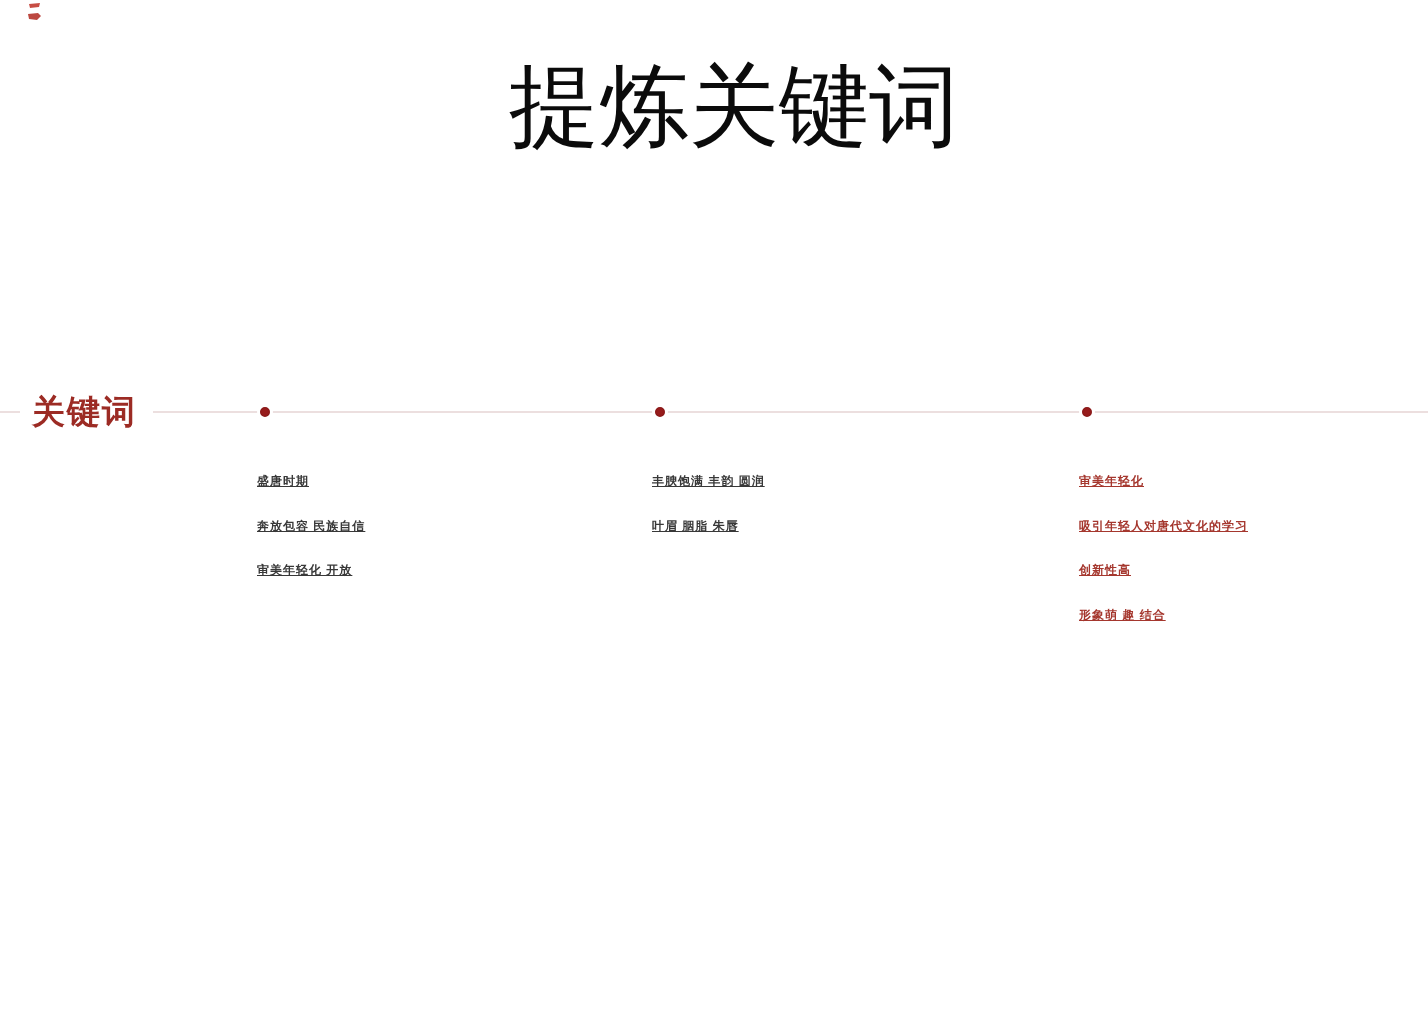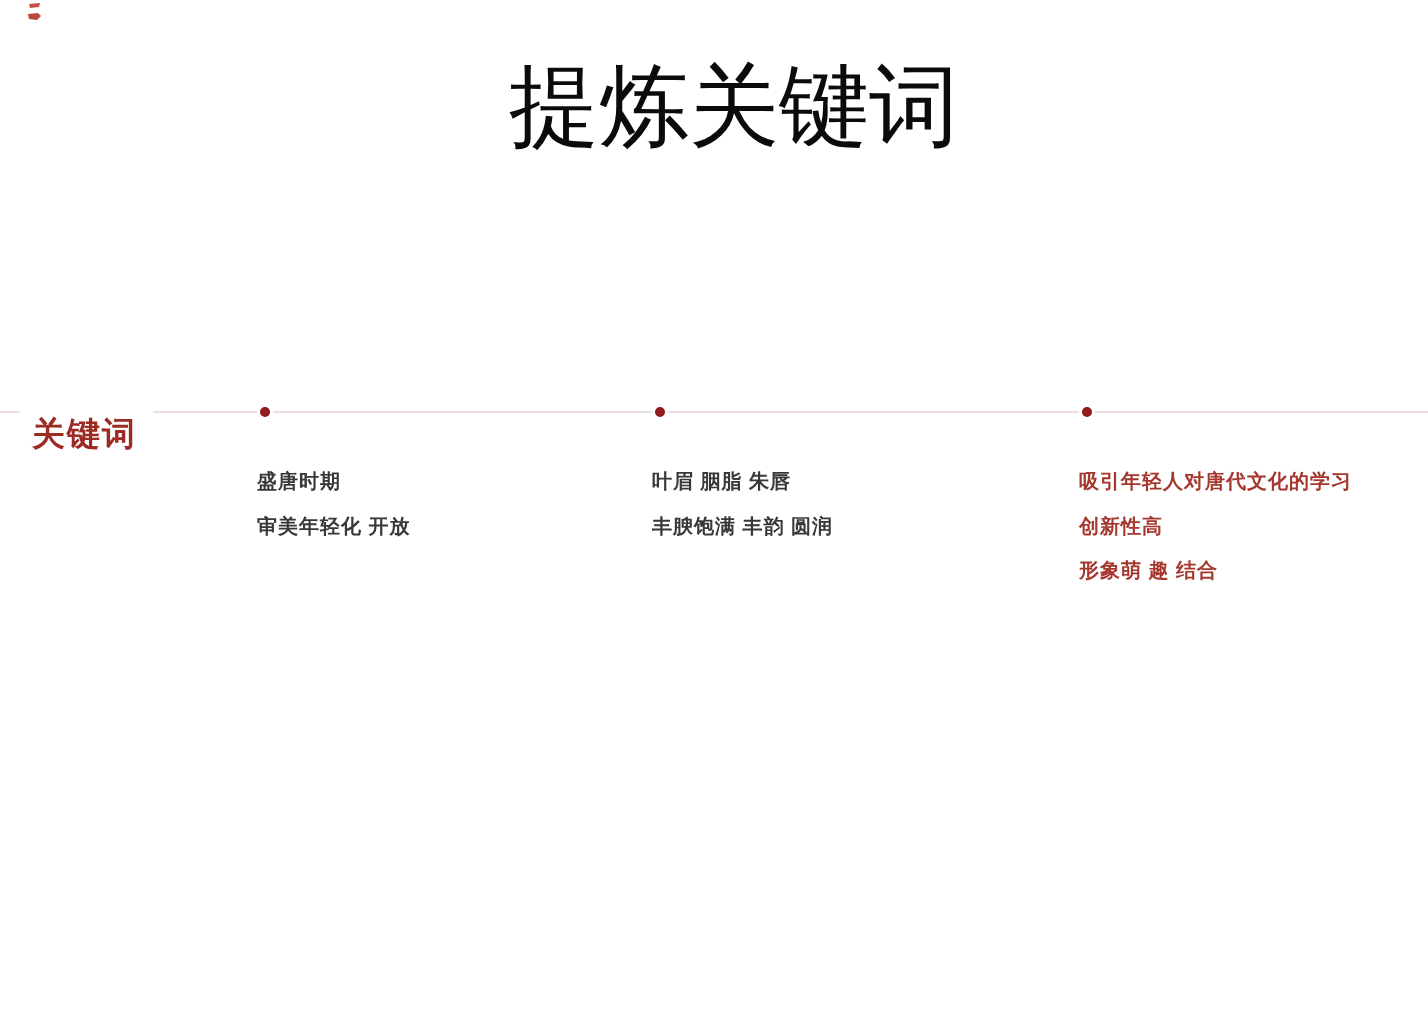--- a/index.html
+++ b/index.html
@@ -48,21 +48,21 @@
     position: absolute;
     left: 0;
     top: 411px;
     width: 20px;
     height: 2px;
     background: #ecdfdf;
   }
   .tl-label {
     position: absolute;
     left: 32px;
-    top: 416px;
+    top: 394px;
     font-size: 33px;
     line-height: 36px;
     font-weight: 700;
     letter-spacing: 2px;
     color: #9c2b24;
   }
   .tl-line-main {
     position: absolute;
     left: 153px;
     top: 411px;
@@ -81,25 +81,26 @@
     box-shadow: inset 0 0 2px #6b0f0f;
   }
   .tl-dot.d1 { left: 257px; }
   .tl-dot.d2 { left: 652px; }
   .tl-dot.d3 { left: 1079px; }
 
   
   .col {
     position: absolute;
     top: 459px;
-    font-size: 20px;
+    font-size: 12px;
     font-weight: 700;
     line-height: 44.5px;
     letter-spacing: 1px;
     white-space: nowrap;
+    text-decoration: underline;
   }
   .col-1 { left: 257px; color: #383838; }
   .col-2 { left: 652px; color: #383838; }
   .col-3 { left: 1079px; color: #a5372e; }
 </style>
 </head>
 <body>
 
 <div class="slide">
 
@@ -112,27 +113,29 @@
 
   <div class="tl-line-left"></div>
   <div class="tl-label">关键词</div>
   <div class="tl-line-main"></div>
   <div class="tl-dot d1"></div>
   <div class="tl-dot d2"></div>
   <div class="tl-dot d3"></div>
 
   <div class="col col-1">
     <div>盛唐时期</div>
+    <div>奔放包容 民族自信</div>
     <div>审美年轻化 开放</div>
   </div>
 
   <div class="col col-2">
+    <div>丰腴饱满 丰韵 圆润</div>
     <div>叶眉 胭脂 朱唇</div>
-    <div>丰腴饱满 丰韵 圆润</div>
   </div>
 
   <div class="col col-3">
+    <div>审美年轻化</div>
     <div>吸引年轻人对唐代文化的学习</div>
     <div>创新性高</div>
     <div>形象萌 趣 结合</div>
   </div>
 
 </div>
 
 </body></html>

